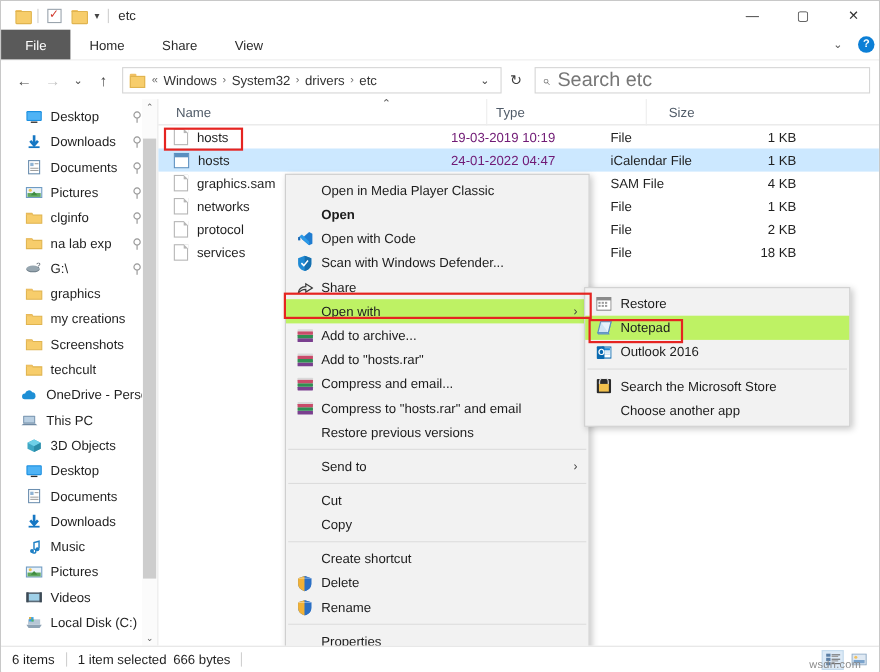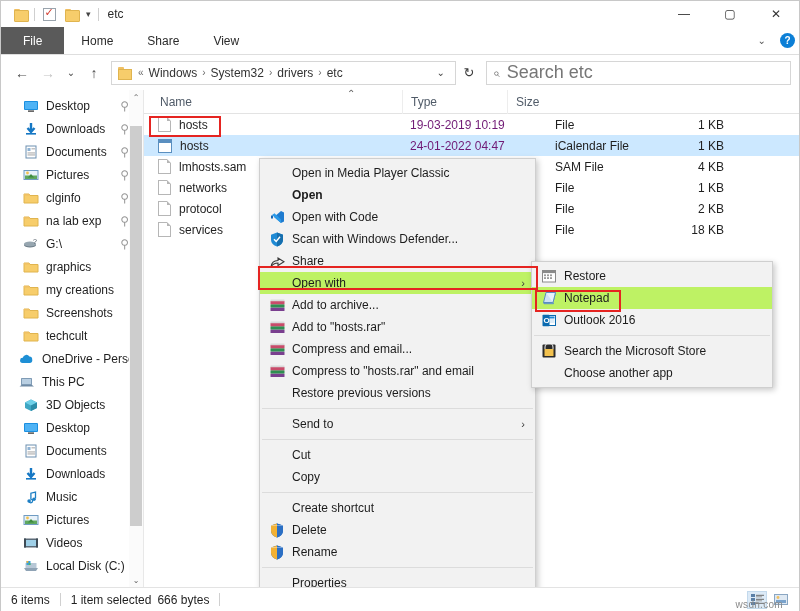--- a/index.html
+++ b/index.html
@@ -61,26 +61,26 @@
   .navitem .pin { position: absolute; right: 14px; font-size: 10px; color: #9a9a9a; transform: rotate(45deg); }
   .ic { width: 16px; height: 15px; display: inline-flex; align-items: center; justify-content: center; flex: 0 0 16px; }
   .ic svg { display: block; }
   .indent1 { padding-left: 22px; }
 
   .sb-track { position: absolute; right: 0; top: 0; width: 14px; height: 100%; background: #fbfbfb; }
   .sb-arrow { height: 14px; display: flex; align-items: center; justify-content: center; font-size: 8px; color: #606060; }
   .sb-thumb { position: absolute; left: 1px; width: 12px; background: #cdcdcd; border-radius: 0; }
 
   .content { flex: 1; position: relative; background: #fff; border-left: 1px solid #e8e8e8; }
-  .colhdr { height: 24px; display: flex; align-items: center; border-bottom: 1px solid #e3e3e3; position: relative; }
+  .colhdr { height: 24px; display: flex; align-items: center; border-bottom: 1px solid #e3e3e3; position: relative; gap: 40px; }
   .col { font-size: 12px; color: #505b68; position: relative; height: 24px; display: flex; align-items: center; }
   .col.name { width: 258px; padding-left: 16px; }
   .col.date { width: 145px; padding-left: 8px; border-left: 1px solid #ededed; }
   .col.type { width: 105px; padding-left: 8px; border-left: 1px solid #ededed; }
-  .col.size { width: 78px; padding-left: 8px; border-left: 1px solid #ededed; }
+  .col.size { width: 78px; padding-left: 20px; border-left: 1px solid #ededed; }
   .sortcaret { position: absolute; left: 203px; top: -2px; font-size: 10px; color: #5e5e5e; }
 
   .filerow { height: 21px; display: flex; align-items: center; font-size: 12px; color: #1f1f1f; }
   .filerow.selected { background: #cce8ff; }
   .fr-name { width: 258px; padding-left: 14px; display: flex; align-items: center; gap: 8px; }
   .fr-date { width: 145px; padding-left: 8px; color: #701a75; }
   .fr-type { width: 105px; padding-left: 8px; color: #1f1f1f; }
   .fr-size { width: 78px; padding-right: 6px; text-align: right; color: #1f1f1f; }
 
   .file-ico { width: 13px; height: 15px; background: #fff; border: 1px solid #b6b6b6; position: relative; flex: 0 0 13px; }
@@ -425,21 +425,21 @@
               <span class="cal-ico"></span>
               <span>hosts</span>
             </div>
             <div class="fr-date">24-01-2022 04:47</div>
             <div class="fr-type">iCalendar File</div>
             <div class="fr-size">1 KB</div>
           </div>
           <div class="filerow">
             <div class="fr-name">
               <span class="file-ico"></span>
-              <span>lmhosts.sam</span>
+              <span>graphics.sam</span>
             </div>
             <div class="fr-date"></div>
             <div class="fr-type">SAM File</div>
             <div class="fr-size">4 KB</div>
           </div>
           <div class="filerow">
             <div class="fr-name">
               <span class="file-ico"></span>
               <span>networks</span>
             </div>

